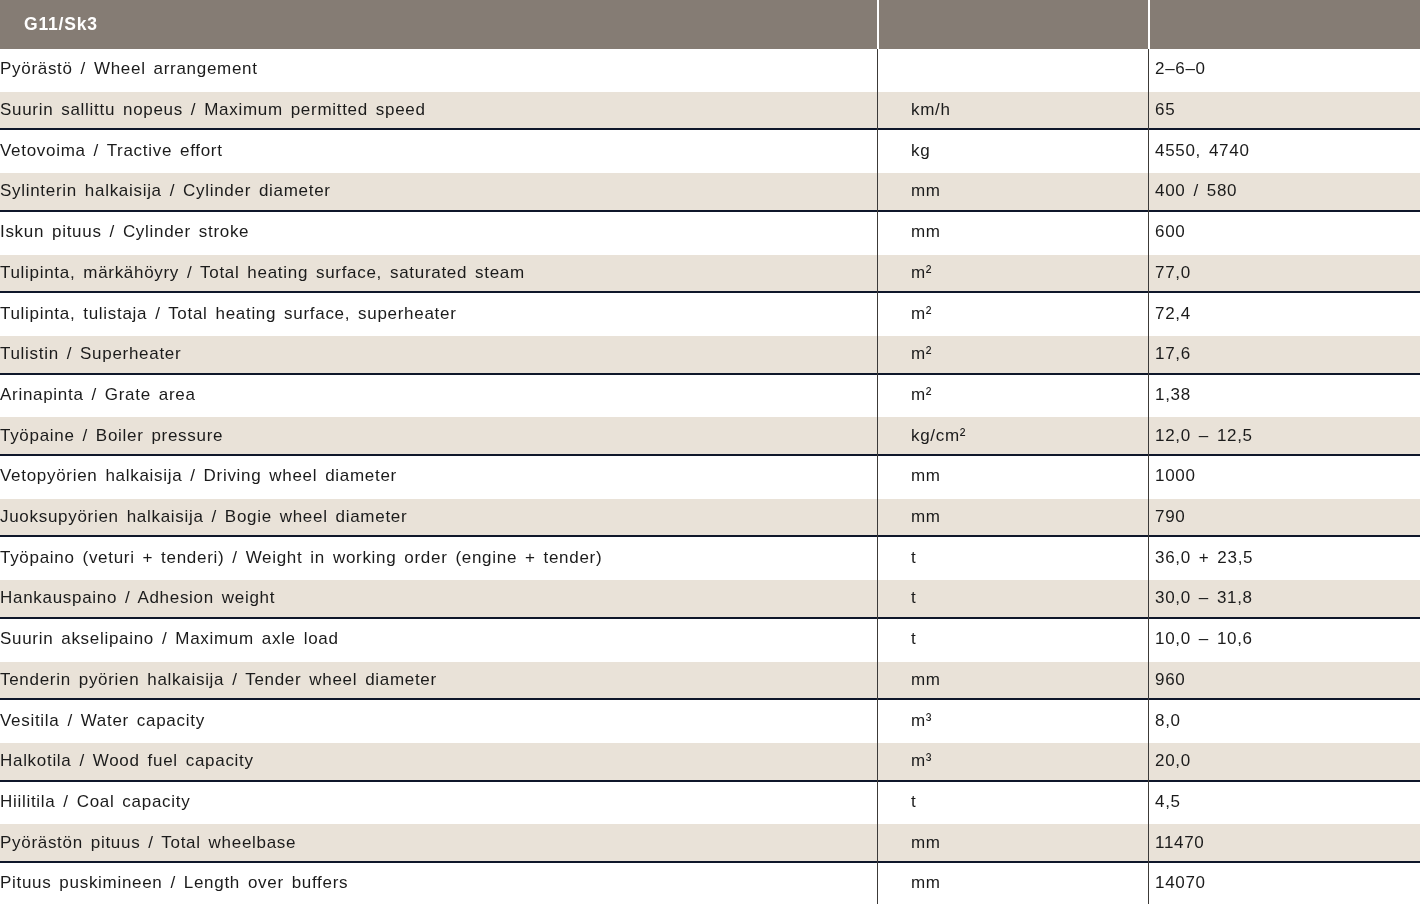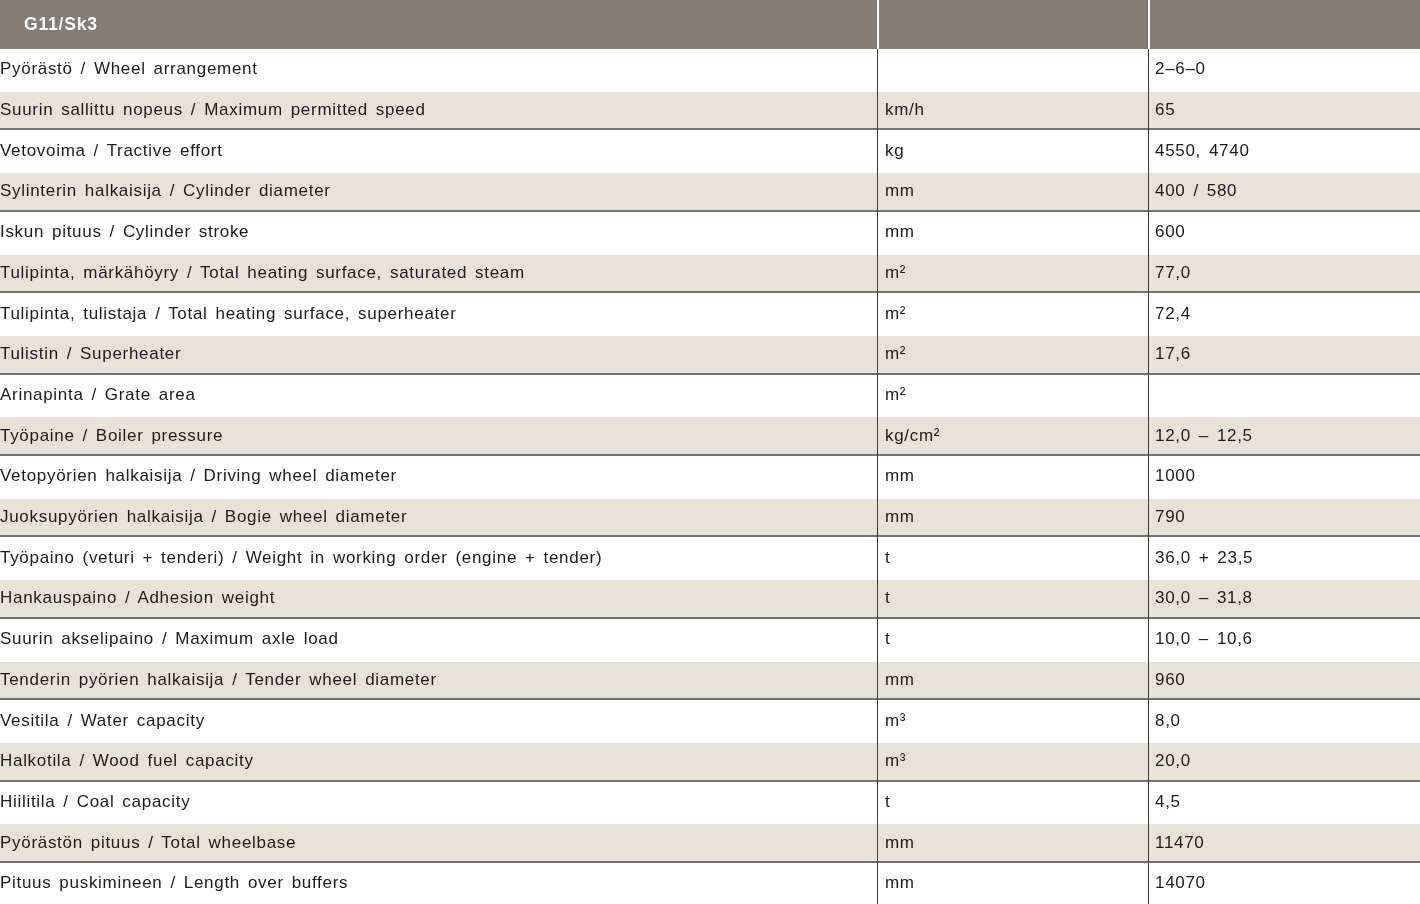--- a/index.html
+++ b/index.html
@@ -33,35 +33,35 @@
   .tbody { width: 100%; }
   .row {
     display: flex;
     height: 40.714px;
     box-sizing: border-box;
     background: #ffffff;
   }
   .row.alt {
     background: #E9E2D8;
     border-top: 2px solid #ffffff;
-    border-bottom: 2px solid #737373;
+    border-bottom: 2px solid #0f172a;
   }
   .cell {
     display: flex;
     align-items: center;
     box-sizing: border-box;
     height: 100%;
     font-size: 17px;
     color: #1b1b1b;
     letter-spacing: 0.7px;
     word-spacing: 2.5px;
     white-space: nowrap;
   }
   .c1 { width: 877px; }
-  .c2 { width: 271px; padding-left: 8px; }
+  .c2 { width: 271px; padding-left: 34px; }
   .c3 { flex: 1; padding-left: 7px; }
   .vline {
     position: absolute;
     top: 49px;
     bottom: 0;
     width: 1px;
     background: #3c3a38;
     pointer-events: none;
   }
   .vline1 { left: 877px; }
@@ -121,20 +121,21 @@
 
   <div class="row alt">
     <div class="cell c1">Tulistin / Superheater</div>
     <div class="cell c2">m²</div>
     <div class="cell c3">17,6</div>
   </div>
 
   <div class="row">
     <div class="cell c1">Arinapinta / Grate area</div>
     <div class="cell c2">m²</div>
+    <div class="cell c3">1,38</div>
   </div>
 
   <div class="row alt">
     <div class="cell c1">Työpaine / Boiler pressure</div>
     <div class="cell c2">kg/cm²</div>
     <div class="cell c3">12,0 – 12,5</div>
   </div>
 
   <div class="row">
     <div class="cell c1">Vetopyörien halkaisija / Driving wheel diameter</div>

